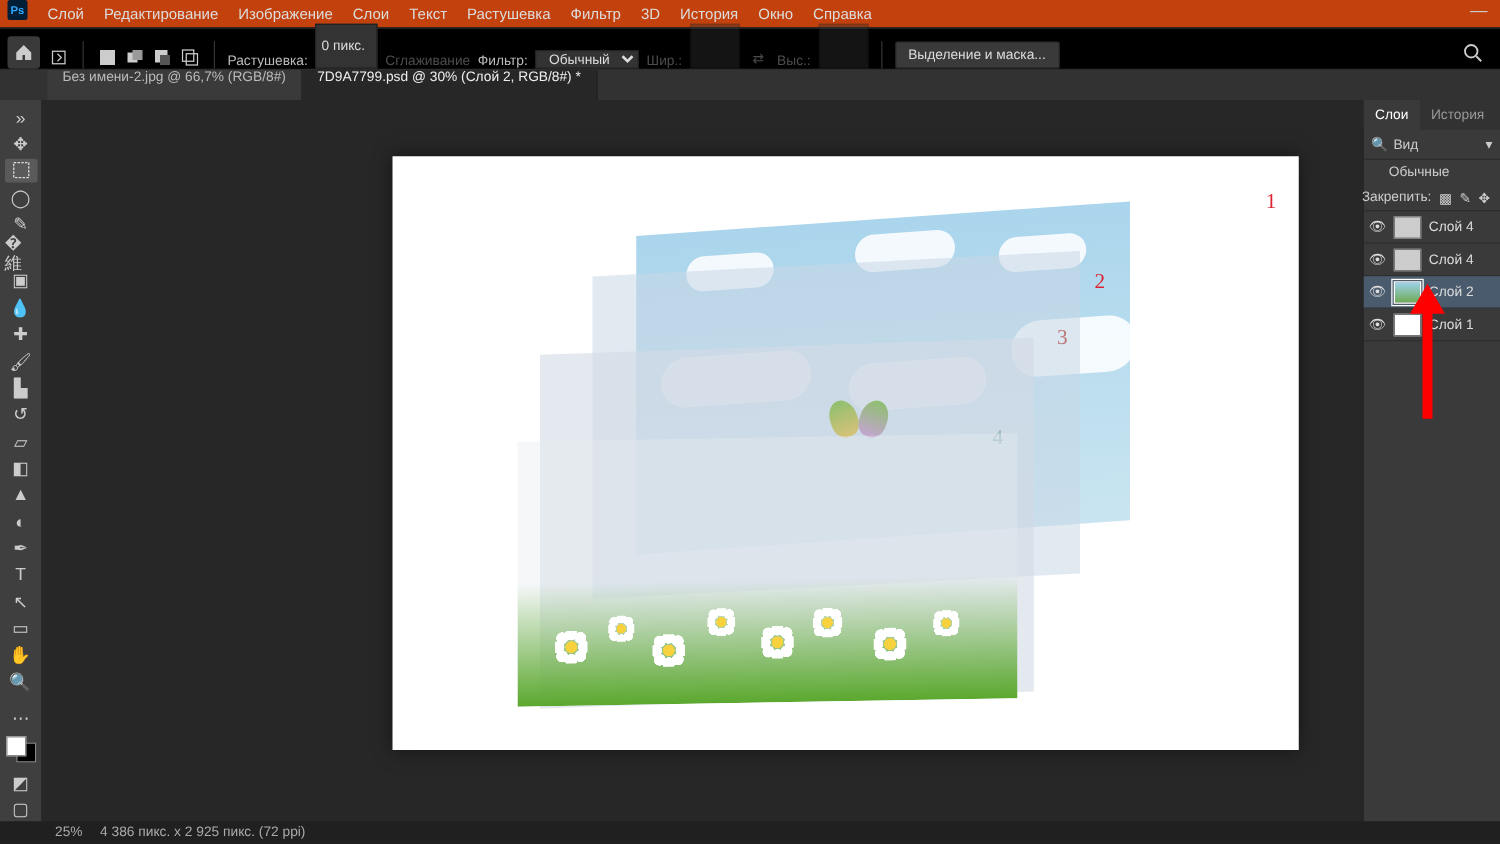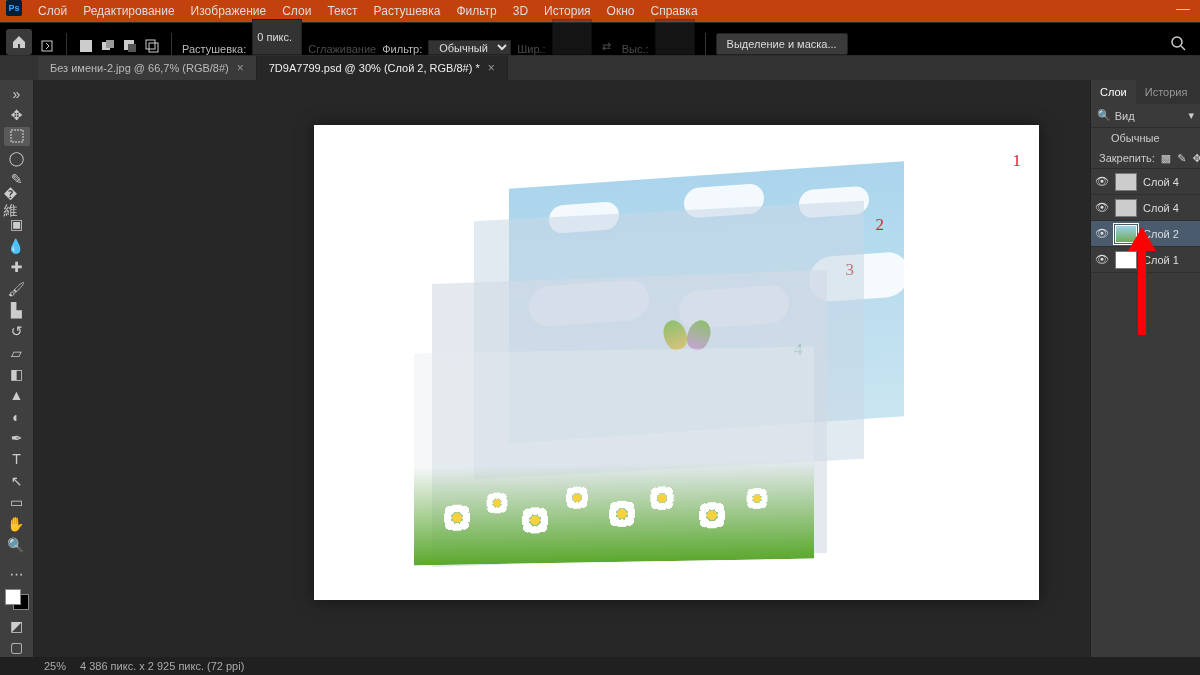--- a/index.html
+++ b/index.html
@@ -18,21 +18,21 @@
 .optionsbar .icgrp { display:flex; gap:4px; }
 .optionsbar .ic { width:18px; height:18px; display:flex; align-items:center; justify-content:center; }
 .optionsbar .label { font-size:11px; color:#bbb; }
 .optionsbar input { width:50px; height:36px; background:#333; border:1px solid #222; color:#ddd; font-size:11px; padding:0 4px; }
 .optionsbar select { height:15px; background:#333; border:1px solid #222; color:#ddd; font-size:11px; padding:0 6px;margin-top:20px; }
 .optionsbar .btn { padding:4px 10px; background:#3a3a3a; border:1px solid #222; border-radius:2px; font-size:11px; color:#ddd; cursor:pointer; }
 .search-right { margin-left:auto; font-size:16px; color:#ccc; padding-right:8px; }
 
 
 .tabbar { height:24px; background:#323232; display:flex; align-items:flex-end; padding-left:38px; }
-.tab { height:24px; padding:0 12px; display:flex; align-items:center; gap:8px; font-size:11px; color:#bbb; background:#3a3a3a; border-right:1px solid #222; cursor:pointer; }
+.tab { height:24px; padding:0 12px; display:flex; align-items:center; gap:8px; font-size:11px; color:#bbb; background:#3a3a3a; border-right:1px solid #222; cursor:pointer;flex-direction:column; }
 .tab.active { background:#272727; color:#eee; }
 .tab .x { font-size:12px; color:#999; }
 
 
 .main { position:absolute; top:80px; bottom:18px; left:0; right:0; display:flex; }
 .tools { width:34px; background:#3f3f3f; border-right:1px solid #222; display:flex; flex-direction:column; align-items:center; padding-top:4px; gap:2px; }
 .tools .tool { width:26px; height:22px; display:flex; align-items:center; justify-content:center; color:#ccc; font-size:14px; border-radius:2px; cursor:pointer; }
 .tools .tool.active { background:#5a5a5a; }
 .swatches { width:24px; height:24px; position:relative; margin:4px 0; }
 .sw { width:16px; height:16px; border:1px solid #888; position:absolute; }
@@ -56,21 +56,21 @@
 .butterfly::before { left:0; background:linear-gradient(#8fbf6f,#d8c27a); transform:rotate(-20deg); }
 .butterfly::after { right:0; background:linear-gradient(#8fbf6f,#c3a5d1); transform:rotate(20deg); }
 
 
 .rpanel { width:110px; background:#3a3a3a; border-left:1px solid #222; display:flex; flex-direction:column; }
 .rpanel .ptabs { display:flex; height:24px; background:#323232; }
 .rpanel .ptab { flex:0 0 auto; padding:0 9px; font-size:11px; color:#999; display:flex; align-items:center; cursor:pointer; }
 .rpanel .ptab.active { color:#fff; background:#3a3a3a; }
 .rpanel .filter-row { display:flex; align-items:center; height:24px; padding:0 6px; border-bottom:1px solid #2c2c2c; gap:4px; }
 .rpanel .blend-row { padding:4px 20px; font-size:11px; color:#ccc; }
-.rpanel .lock-row { display:flex; align-items:center; gap:6px; padding:4px 8px; font-size:11px; color:#ccc; border-bottom:1px solid #2c2c2c; }
+.rpanel .lock-row { display:flex; align-items:center; gap:6px; padding:4px 8px; font-size:11px; color:#ccc; border-bottom:1px solid #2c2c2c;justify-content:flex-end; }
 .rpanel .lk { width:12px; height:12px; }
 .layerlist { display:flex; flex-direction:column; }
 .layer { display:flex; align-items:center; height:26px; padding:0 4px; gap:6px; font-size:11px; color:#ddd; border-bottom:1px solid #2f2f2f; cursor:pointer; }
 .layer.sel { background:#4a5b6e; }
 .layer .eye { width:14px; text-align:center; }
 .layer .thumb { width:22px; height:18px; background:#ccc; border:1px solid #777; }
 .layer.sel .thumb { border:1px solid #fff; outline:1px solid #fff; outline-offset:1px; background:linear-gradient(#9cd1ec,#6eab54); }
 .arrow { position:absolute; right:36px; bottom:320px; width:44px; height:110px; pointer-events:none; }
 
 

